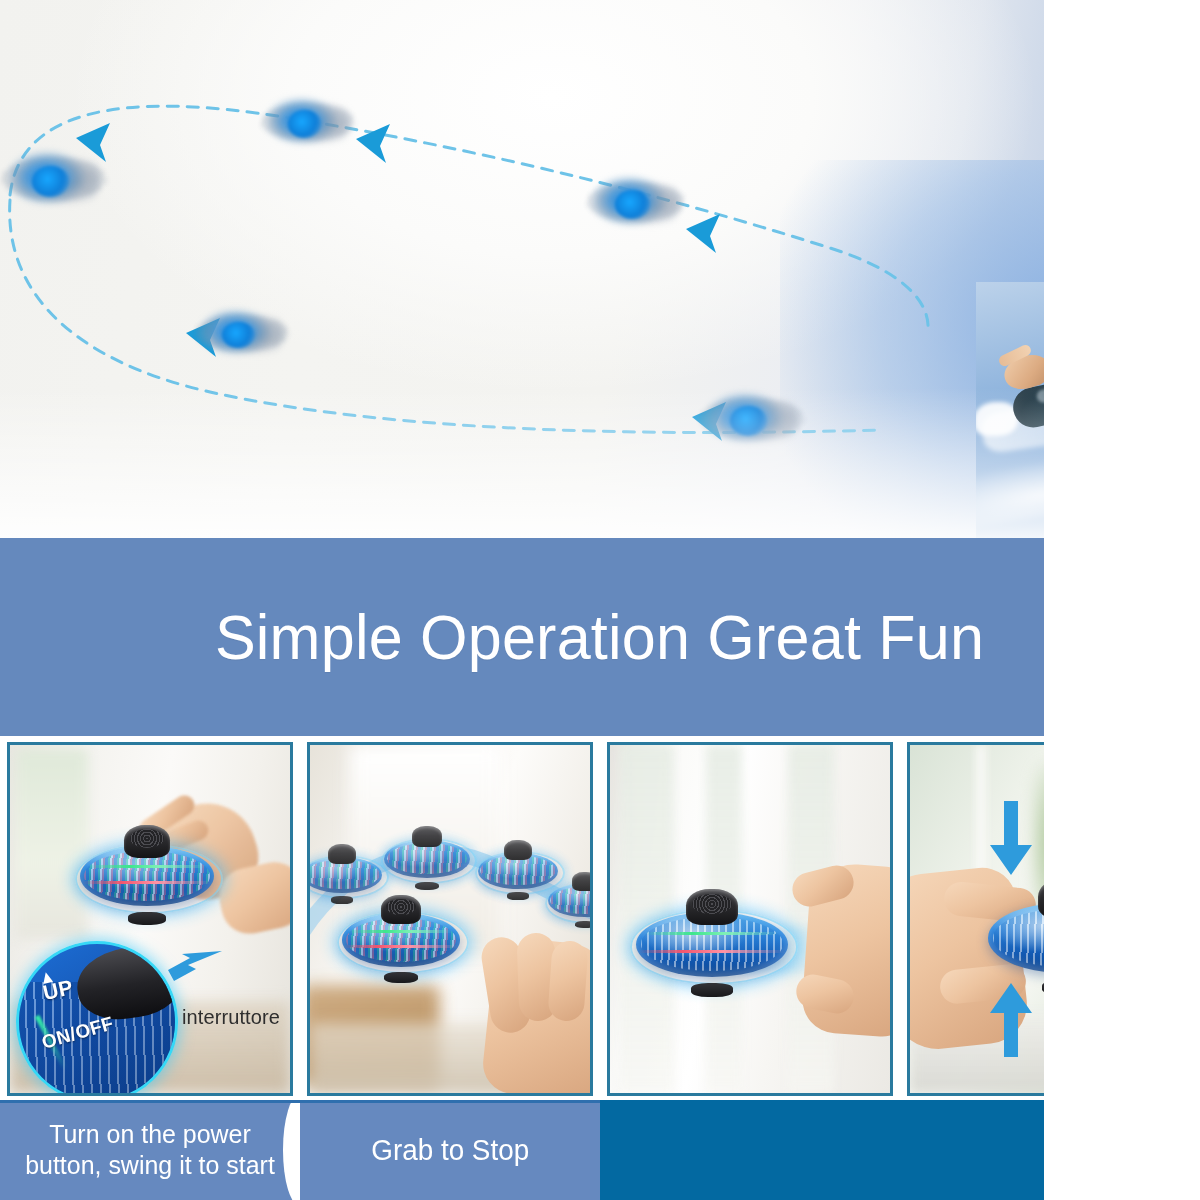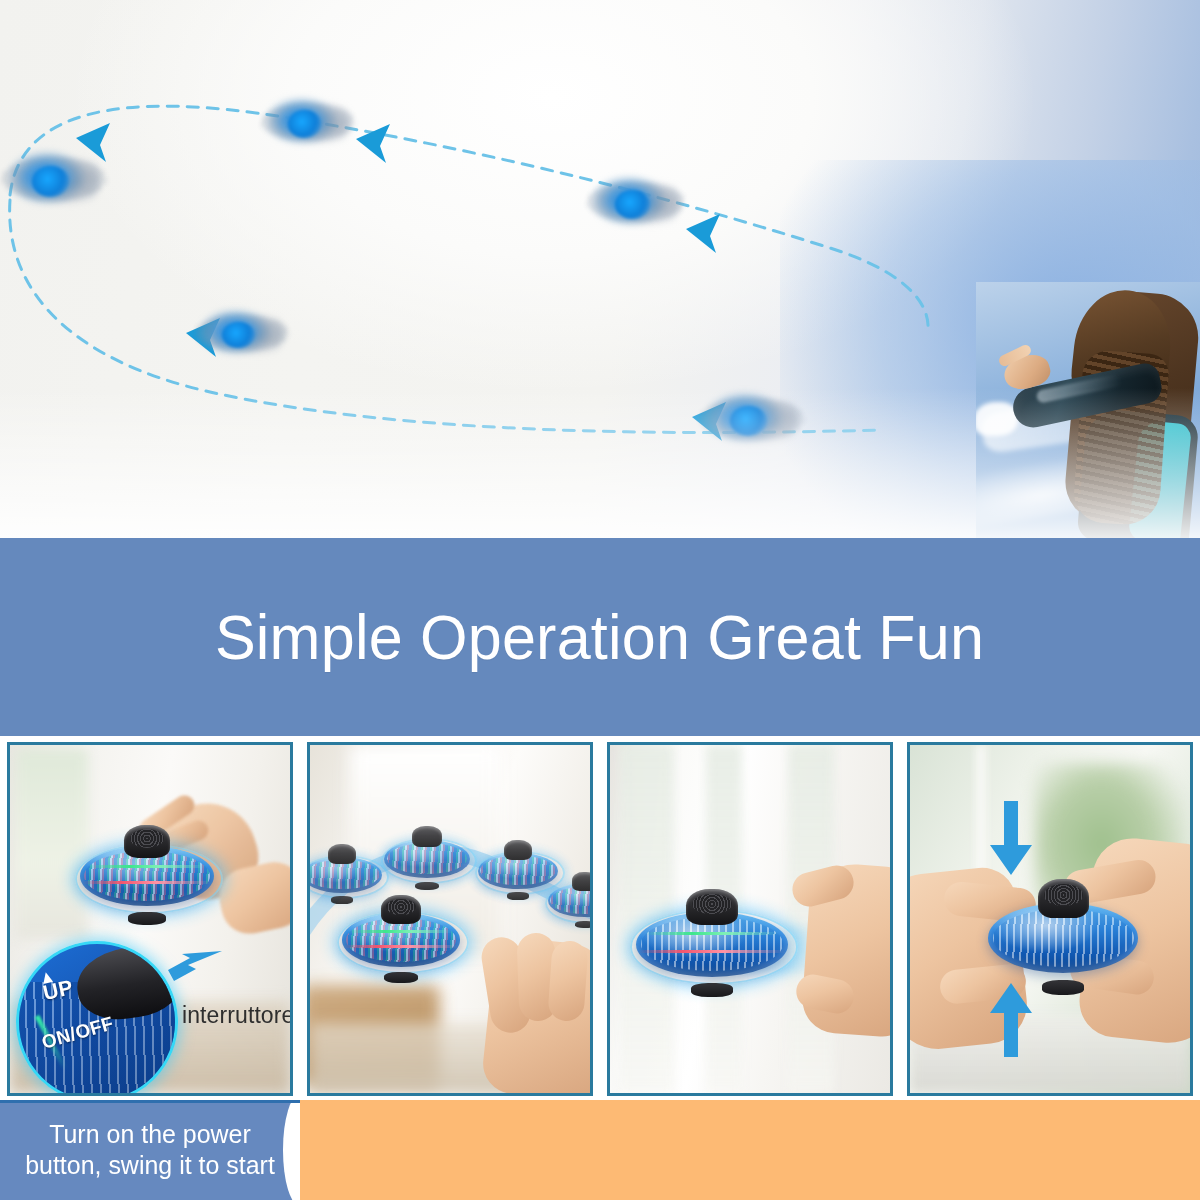--- a/index.html
+++ b/index.html
@@ -8,21 +8,21 @@
     background: #ffffff;
   }
   body {
     width: 1200px;
     height: 1200px;
     font-family: "Liberation Sans", sans-serif;
     overflow: hidden;
   }
   .page {
     position: relative;
-    width: 1200px;
+    width: 1044px;
     height: 1200px;
     overflow: hidden;
     background: #ffffff;
   }
 
   
   .hero {
     position: absolute;
     left: 0; top: 0;
     width: 1200px;
@@ -494,42 +494,42 @@
     width: 0; height: 0;
     border-left: 5px solid transparent;
     border-right: 5px solid transparent;
     border-bottom: 11px solid #ffffff;
     transform: rotate(-13deg);
   }
   .interruttore-label {
     position: absolute;
     left: 172px; bottom: 64px;
     color: #2e2e2e;
-    font-size: 23px;
+    font-size: 20px;
     font-weight: 400;
     letter-spacing: .1px;
     white-space: nowrap;
   }
   .inset-arrow {
     position: absolute;
     left: 152px; bottom: 104px;
     width: 62px; height: 44px;
   }
 
   
   .grab-arrow { position: absolute; }
 
   
   .captions {
     position: absolute;
     left: 0; top: 1100px;
     width: 1200px;
     height: 100px;
     display: flex;
-    background: #fdba74;
+    background: #0369a1;
   }
   .caption {
     position: relative;
     width: 300px;
     height: 100px;
     background: #6689bf;
     color: #ffffff;
     display: flex;
     align-items: center;
     justify-content: center;
@@ -796,15 +796,19 @@
       </div>
     </div>
   </div>
 
   <div class="captions">
     <div class="caption small">
       <div class="caption-top-line"></div>
       <span class="txt">Turn on the power button, swing it to start</span>
       <div class="cap-sep right"></div>
     </div>
+    <div class="caption">
+      <div class="caption-top-line"></div>
+      <span class="txt">Grab to Stop</span>
+    </div>
   </div>
 
 </div>
 
 </body></html>

